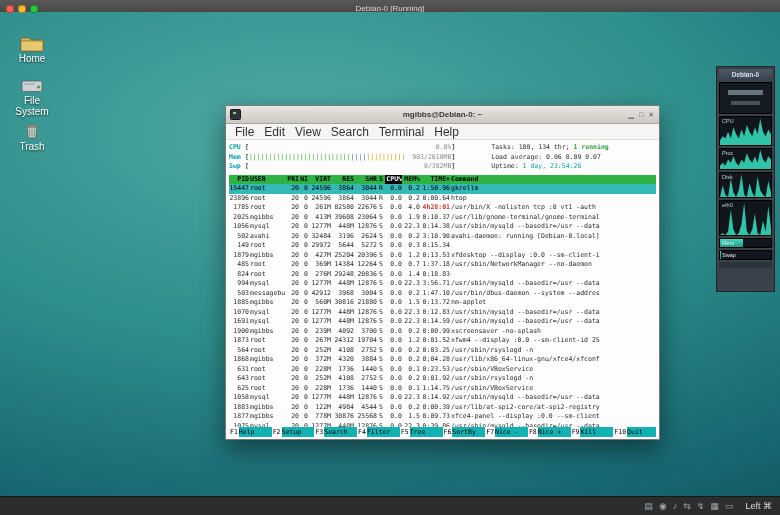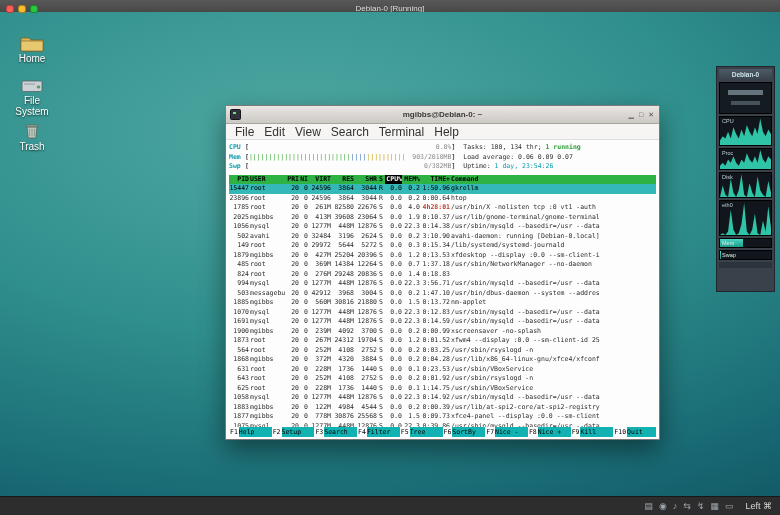--- a/index.html
+++ b/index.html
@@ -49,21 +49,21 @@
   .htop-top{display:flex;margin-bottom:3px;flex:0 0 auto;}
   .meters{width:53%;}
   .summary{flex:1;padding-left:8px;color:#333;}
   .mline{display:flex;height:9.5px;line-height:9.5px;}
   .mlabel{color:#0a9fae;font-weight:bold;width:16px;}
   .brk{color:#444;font-weight:bold;}
   .bar{flex:1;display:flex;overflow:hidden;}
   .ticks{flex:1;overflow:hidden;white-space:pre;}
   .tick-green{color:#3aa83a;}.tick-blue{color:#3c6eb4;}.tick-orange{color:#c49a00;}
   .mvalue{color:#8a8a8a;}
-  .sline{height:9.5px;line-height:9.5px;white-space:pre;}
+  .sline{height:9.5px;line-height:9.5px;white-space:pre;margin-left:28px;}
   .grn{color:#2e9e3a;font-weight:bold;}
   .cyn{color:#0a9fae;}
 
   
   .ptable{flex:1;overflow:hidden;}
   .prow{display:grid;grid-template-columns:20px 36px 12px 8px 22px 22px 22px 6px 17px 17px 29px 1fr;
     column-gap:1px;height:9.5px;line-height:9.5px;color:#2e2e2e;}
   .prow span{overflow:hidden;white-space:pre;}
   .prow span:nth-child(1),.prow span:nth-child(3),.prow span:nth-child(4),.prow span:nth-child(5),
   .prow span:nth-child(6),.prow span:nth-child(7),.prow span:nth-child(9),.prow span:nth-child(10),
@@ -303,21 +303,20 @@
             <span>root</span>
             <span>20</span>
             <span>0</span>
             <span>29972</span>
             <span>5644</span>
             <span>5272</span>
             <span>S</span>
             <span>0.0</span>
             <span>0.3</span>
             <span>0:15.34</span>
-            <span>/lib/systemd/systemd-journald</span>
           </div>
           <div class="prow">
             <span>1879</span>
             <span>mgibbs</span>
             <span>20</span>
             <span>0</span>
             <span>427M</span>
             <span>25204</span>
             <span>20396</span>
             <span>S</span>

